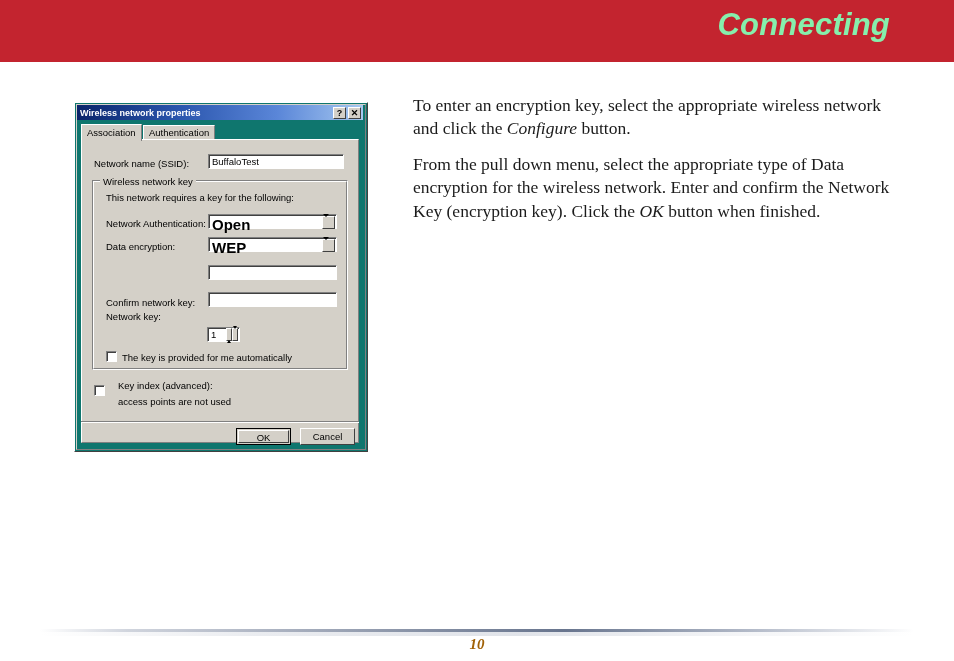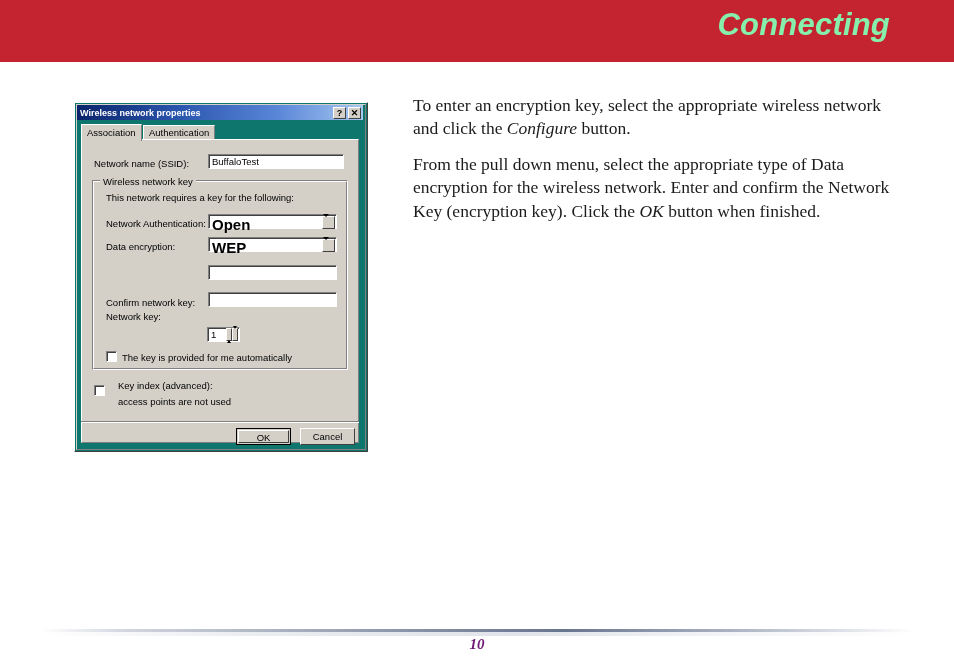--- a/index.html
+++ b/index.html
@@ -85,21 +85,21 @@
   .page-number {
     position: absolute;
     left: 0;
     top: 636px;
     width: 954px;
     text-align: center;
     font-family: "Liberation Serif", serif;
     font-style: italic;
     font-weight: bold;
     font-size: 15px;
-    color: #701a75;
+    color: #a16207;
   }
 
   
   .dialog {
     position: absolute;
     left: 74px;
     top: 102px;
     width: 294px;
     height: 350px;
     background: #0f766e;

